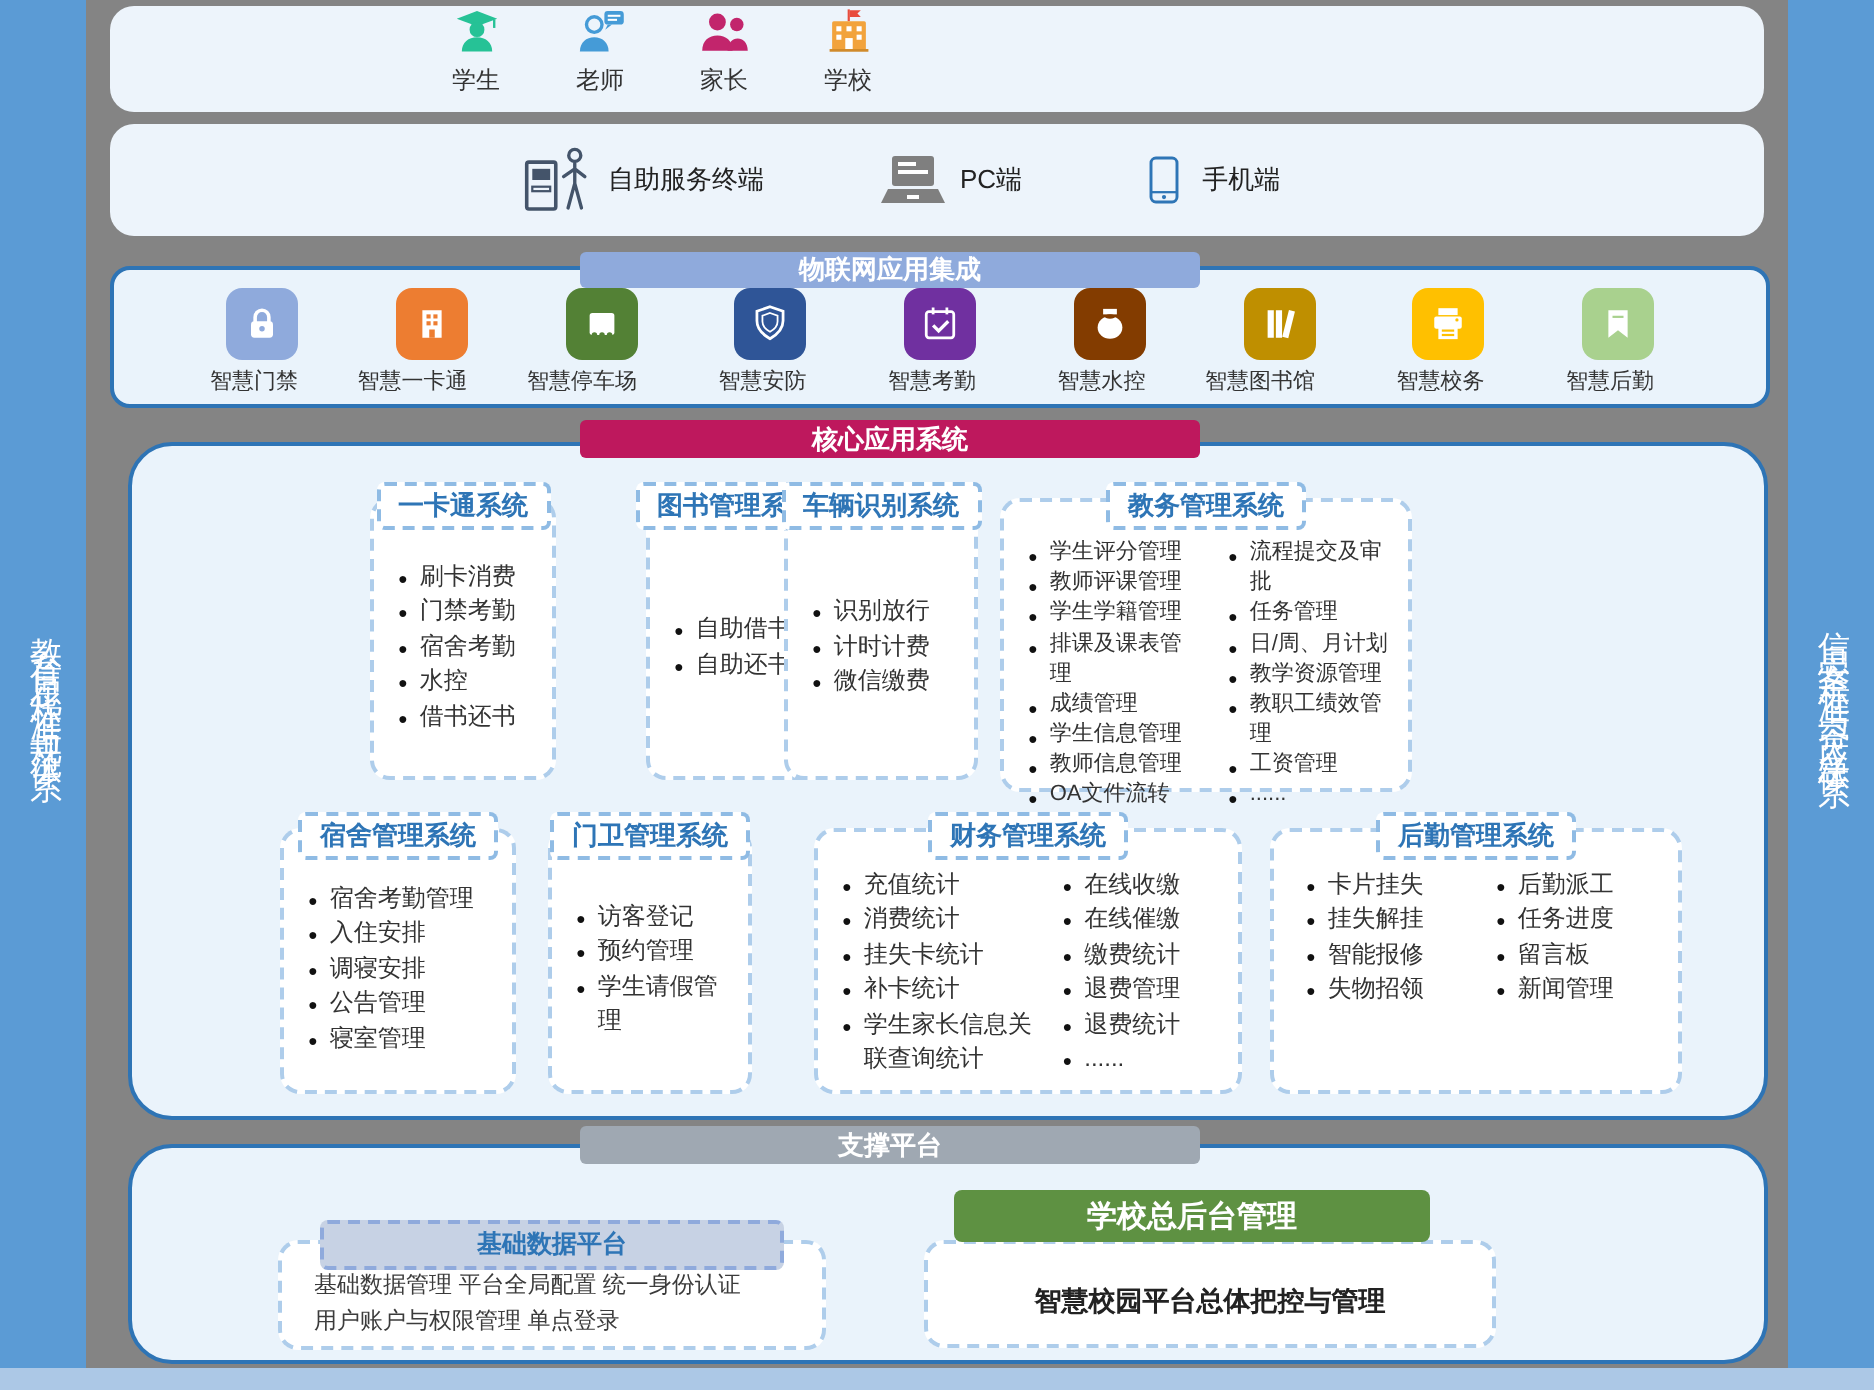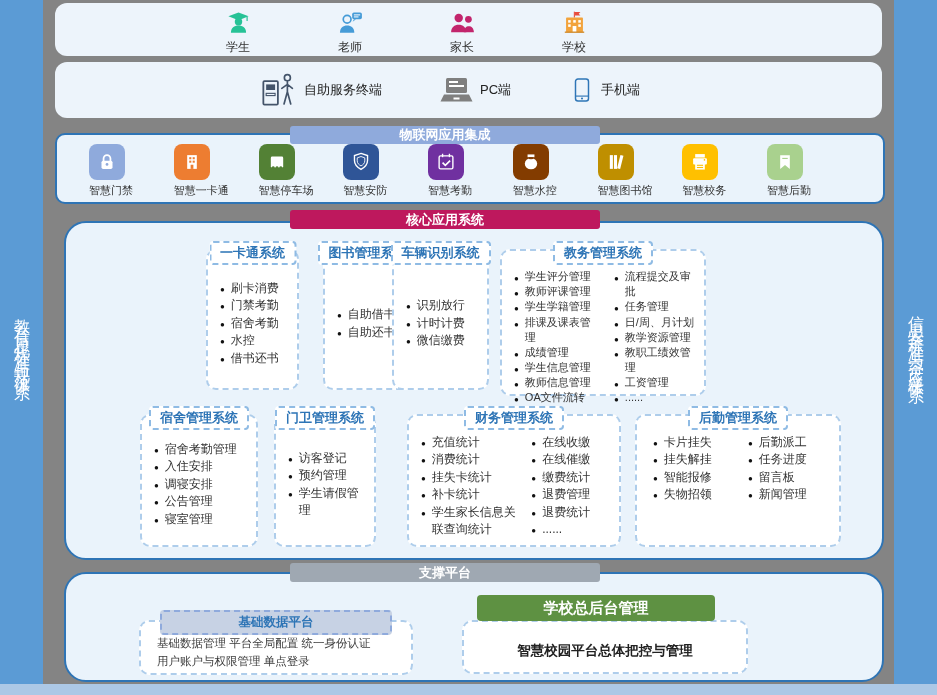--- a/index.html
+++ b/index.html
@@ -13,32 +13,32 @@
     writing-mode:vertical-rl;color:#fff;font-size:16px;letter-spacing:6px;white-space:nowrap;}
   .bottom-strip{position:absolute;left:0;top:684px;width:937px;height:11px;background:#ACC8E6;}
 
   
   .panel{position:absolute;background:#EDF4FB;border-radius:12px;box-sizing:border-box;}
   .panel.bordered{border:2px solid #2E74B5;background:#EAF3FB;}
   .banner{position:absolute;color:#fff;font-weight:bold;font-size:13px;display:flex;
     align-items:center;justify-content:center;border-radius:3px;z-index:5;}
 
   
-  .users-row{display:flex;align-items:flex-end;height:100%;padding-left:152px;gap:50px;box-sizing:border-box;}
+  .users-row{display:flex;align-items:flex-start;height:100%;padding-left:152px;box-sizing:border-box;}
   .user-item{width:62px;display:flex;flex-direction:column;align-items:center;}
   .user-item .lbl{font-size:12px;color:#333;margin-top:2px;}
 
   
   .terms-row{display:flex;align-items:center;height:100%;padding-left:205px;gap:58px;box-sizing:border-box;}
   .term-item{display:flex;align-items:center;gap:6px;}
   .term-item .lbl{font-size:13px;color:#222;}
 
   
   .iot-row{display:flex;justify-content:space-between;padding:9px 56px 0 32px;box-sizing:border-box;}
-  .iot-item{width:60px;display:flex;flex-direction:column;align-items:flex-start;}
+  .iot-item{width:60px;display:flex;flex-direction:column;align-items:flex-end;}
   .iot-tile{width:36px;height:36px;border-radius:8px;display:flex;align-items:center;justify-content:center;}
   .iot-item .lbl{font-size:11px;color:#333;margin-top:3px;white-space:nowrap;}
 
   
   .card{position:absolute;background:#fff;border:2px dashed #AECDEB;border-radius:10px;box-sizing:border-box;}
   .card-title{position:absolute;top:-10px;left:50%;transform:translateX(-50%);background:#fff;
     border:2px dashed #8FBBE4;border-radius:4px;padding:1px 9px;color:#2E75B6;font-weight:bold;
     font-size:13px;white-space:nowrap;z-index:2;}
   .card-body{display:flex;flex-direction:column;justify-content:center;height:100%;
     padding:14px 4px 6px 12px;box-sizing:border-box;}
@@ -252,21 +252,21 @@
           </svg>
         </div>
         <div class="lbl">智慧后勤</div>
       </div>
     </div>
   </div>
 
   <div class="banner" style="left:290px;top:210px;width:310px;height:19px;background:#be185d;">核心应用系统</div>
   <div class="panel bordered" style="left:64px;top:221px;width:820px;height:339px;border-radius:22px;">
 
-    <div class="card" style="left:140px;top:26px;width:93px;height:141px;">
+    <div class="card" style="left:119px;top:26px;width:93px;height:141px;">
       <div class="card-title">一卡通系统</div>
       <div class="card-body">
           <ul class="blist">
             <li>刷卡消费</li>
             <li>门禁考勤</li>
             <li>宿舍考勤</li>
             <li>水控</li>
             <li>借书还书</li>
           </ul>
         </div>

